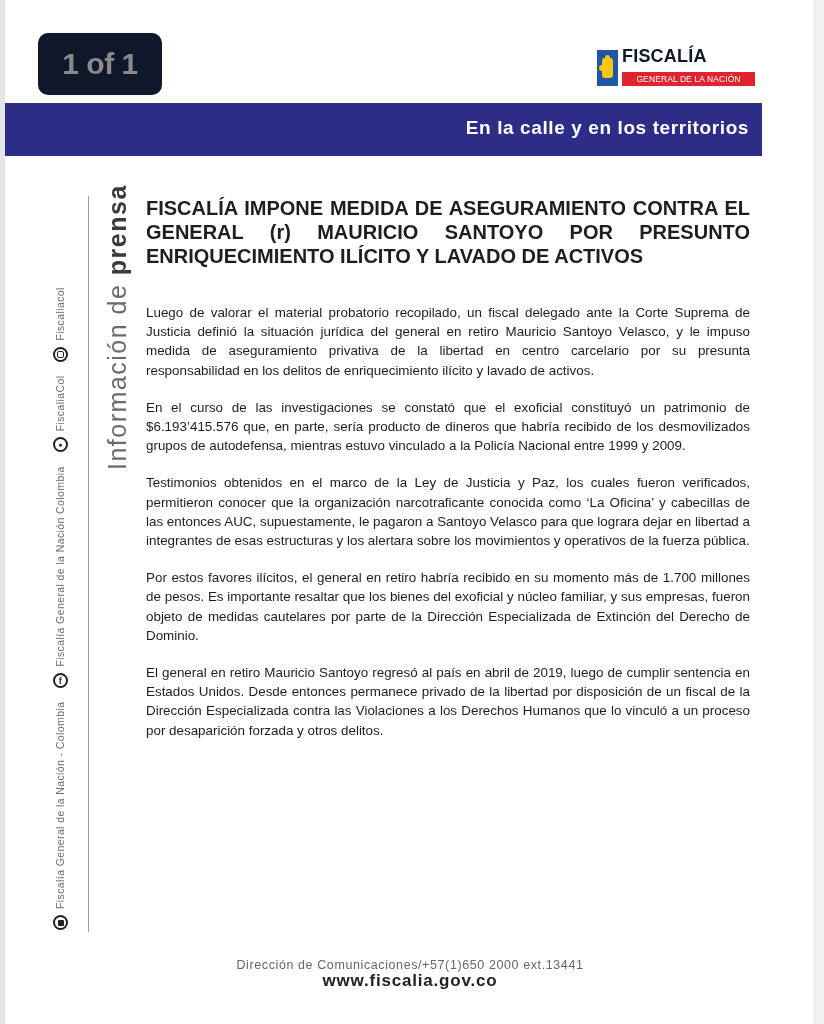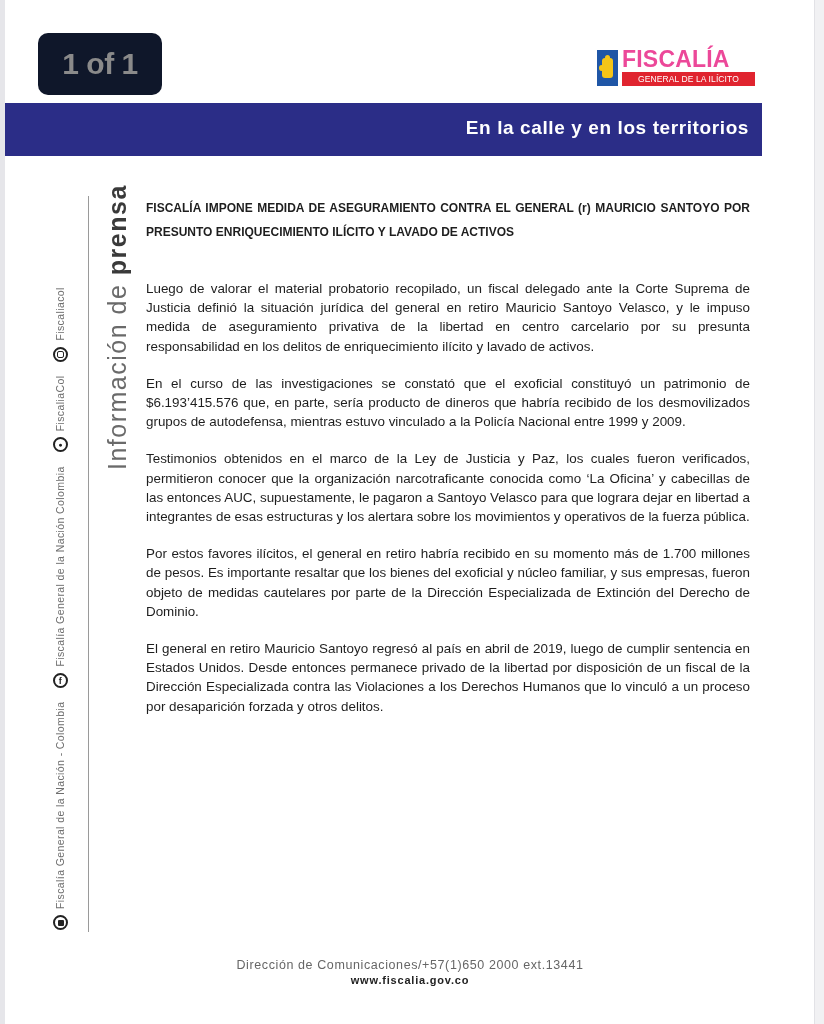--- a/index.html
+++ b/index.html
@@ -19,21 +19,21 @@
   }
   .logo { position: absolute; left: 597px; top: 50px; width: 160px; height: 40px; }
   .logo-mark {
     position: absolute; left: 0; top: 0; width: 21px; height: 36px; background: #1f56a6;
     display: flex; align-items: center; justify-content: center;
   }
   .logo-mark .piece { width: 11px; height: 20px; background: #f5c518; border-radius: 3px; position: relative; }
   .logo-mark .piece:before { content: ""; position: absolute; left: -3px; top: 7px; width: 5px; height: 6px; background: #f5c518; border-radius: 50%; }
   .logo-mark .piece:after { content: ""; position: absolute; left: 3px; top: -3px; width: 5px; height: 5px; background: #f5c518; border-radius: 50%; }
   .logo-title {
-    position: absolute; left: 25px; top: -4px; color: #ec4899; font-weight: bold; font-size: 23px; letter-spacing: 0.2px;
+    position: absolute; left: 25px; top: -4px; color: #0f172a; font-weight: bold; font-size: 18px; letter-spacing: 0.2px;
   }
   .logo-sub {
     position: absolute; left: 25px; top: 22px; width: 133px; height: 14px; background: #e0242f; color: #ffffff;
     font-size: 8.5px; line-height: 14px; text-align: center; letter-spacing: 0.1px;
   }
   .banner {
     position: absolute; left: 5px; top: 103px; width: 757px; height: 53px; background: #2b2d87;
   }
   .banner-text {
     position: absolute; right: 13px; top: 14px; color: #ffffff; font-size: 19px; font-weight: bold; letter-spacing: 0.6px;
@@ -56,45 +56,45 @@
   .social-strip .gap { width: 14px; display: inline-block; }
   .prensa {
     left: 103px; top: 470px; color: #6a6a6a; font-size: 25px; letter-spacing: 1.5px;
   }
   .prensa b { color: #3a3a3a; }
   .content {
     position: absolute; left: 146px; top: 196px; width: 604px; color: #1e1e1e;
     font-family: "Liberation Sans", sans-serif;
   }
   .headline {
-    margin: 0; font-size: 12px; font-weight: bold; line-height: 24px; text-align: justify; text-align-last: left; letter-spacing: 0px;
+    margin: 0; font-size: 20px; font-weight: bold; line-height: 24px; text-align: justify; text-align-last: left; letter-spacing: 0px;
   }
   .dateline { margin: 17px 0 0 0; font-size: 13.4px; line-height: 19px; }
   .para { margin: 18px 0 0 0; font-size: 13.4px; line-height: 19.2px; text-align: justify; }
   .para.first { margin-top: 35px; }
   .footer {
     position: absolute; left: 150px; top: 958px; width: 520px; text-align: center;
   }
   .footer-contact { color: #666; font-size: 12.5px; letter-spacing: 0.6px; line-height: 15px; }
-  .footer-url { color: #222; font-size: 11px; font-weight: bold; letter-spacing: 0.8px; line-height: 15px; }
+  .footer-url { color: #222; font-size: 17px; font-weight: bold; letter-spacing: 0.8px; line-height: 15px; }
 </style>
 </head>
 <body>
 
 <div class="frame-left"></div>
 <div class="frame-right"></div>
 
 <div class="page-counter">1 of 1</div>
 
 <div class="logo">
   <div class="logo-mark">
       <div class="piece"></div>
     </div>
   <div class="logo-title">FISCALÍA</div>
-  <div class="logo-sub">GENERAL DE LA ILÍCITO</div>
+  <div class="logo-sub">GENERAL DE LA NACIÓN</div>
 </div>
 
 <div class="banner">
   <div class="banner-text">En la calle y en los territorios</div>
 </div>
 
 <div class="rot social-strip">
   <span class="sicon yt"></span>
   <span>Fiscalía General de la Nación - Colombia</span>
   <span class="gap"></span>

